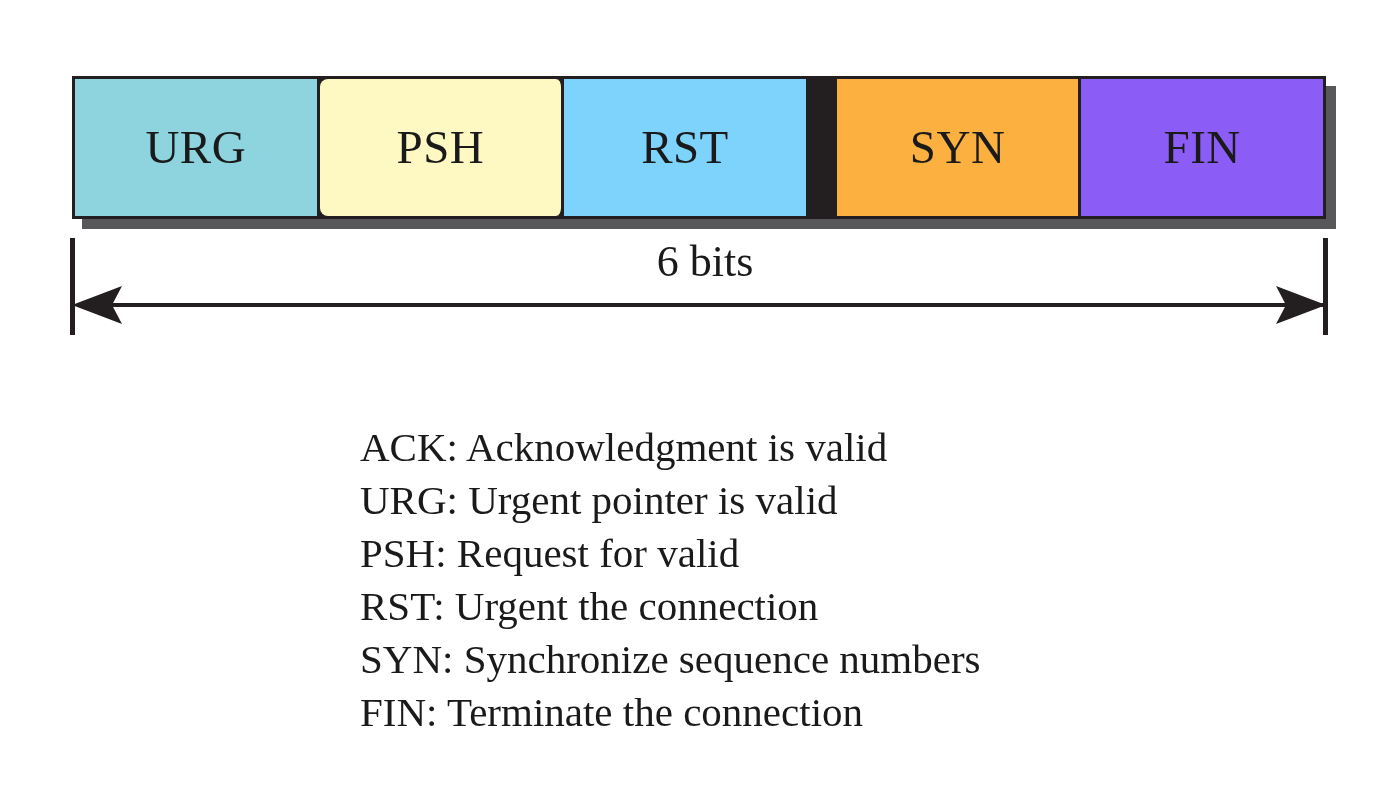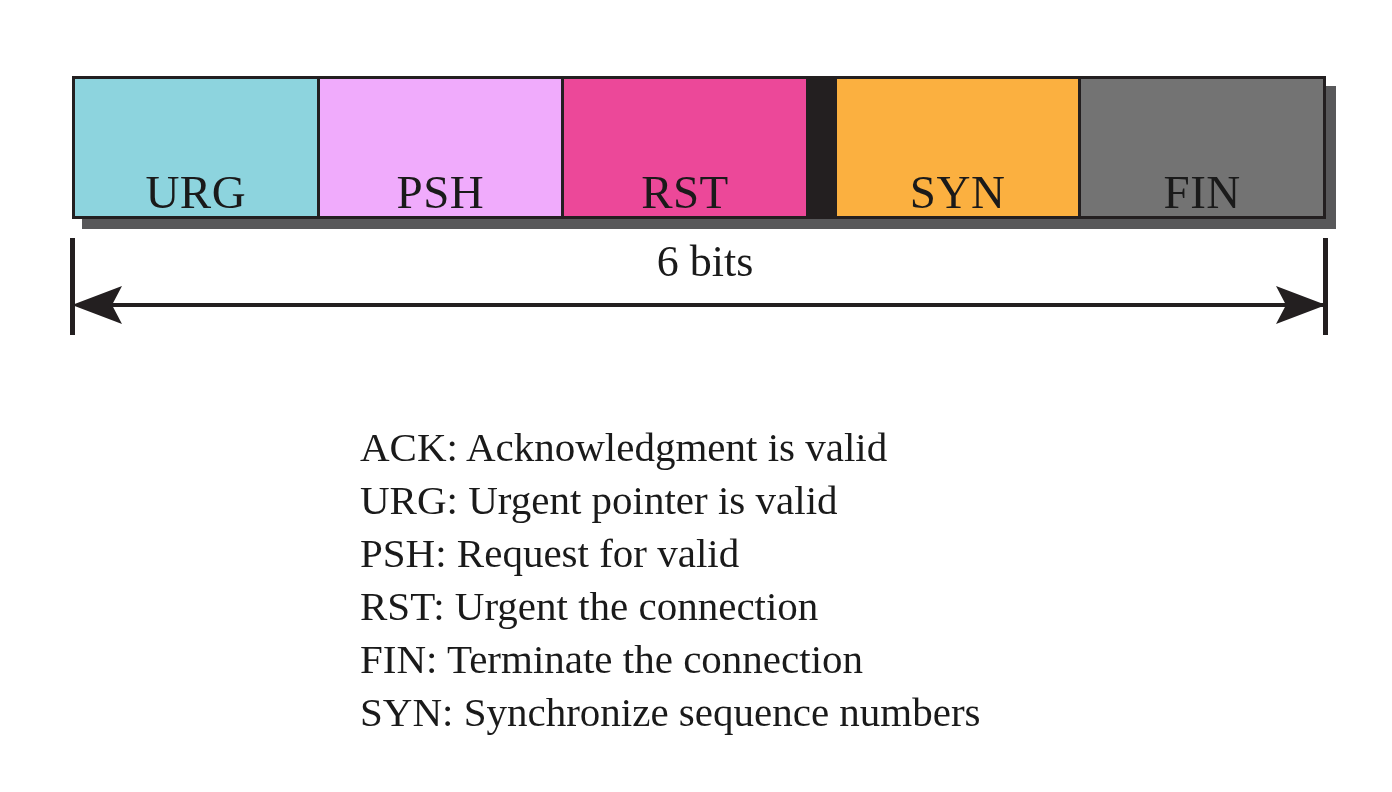--- a/index.html
+++ b/index.html
@@ -39,21 +39,21 @@
     height: 143px;
     display: flex;
     box-sizing: border-box;
     border: 3px solid #231f20;
     background: #231f20;
   }
   .flag-cell {
     flex: 1 1 0;
     position: relative;
     display: flex;
-    align-items: flex-end;
+    align-items: center;
     justify-content: center;
     box-sizing: border-box;
     border-right: 3px solid #231f20;
     overflow: hidden;
   }
   .flag-cell:last-child { border-right: none; }
   .flag-cell .flag-label {
     font-size: 47px;
     color: #1a1a1a;
     letter-spacing: 0.5px;
@@ -104,33 +104,33 @@
 
 <div id="flag-strip-wrap">
   <div id="flag-strip-shadow" style="background: rgb(88, 88, 90);"></div>
   <div id="flag-strip">
 
     <div class="flag-cell" style="background: rgb(141, 212, 222);">
       <span class="flag-label">URG</span>
     </div>
 
 
-    <div class="flag-cell" style="background: #f0abfc;">
+    <div class="flag-cell" style="background: #fef9c3; border-radius: 8px;">
       <span class="flag-label">PSH</span>
     </div>
 
-    <div class="flag-cell" style="background: #ec4899;">
+    <div class="flag-cell" style="background: #7dd3fc;">
       <span class="flag-label">RST</span>
     </div>
 
     <div class="flag-cell" style="background: rgb(251, 176, 64); margin-left: 28px;">
       <span class="flag-label">SYN</span>
     </div>
 
-    <div class="flag-cell" style="background: #737373;">
+    <div class="flag-cell" style="background: #8b5cf6;">
       <span class="flag-label">FIN</span>
     </div>
 
   </div>
 </div>
 
 <div id="dimension-block">
   <div id="dimension-label">6 bits</div>
 
   <svg id="dimension-svg" width="1290" height="110" viewBox="0 0 1290 110">
@@ -145,15 +145,15 @@
 
     <path d="M 1266 73 L 1216 54 L 1226 73 L 1216 92 Z" fill="#231f20"></path>
   </svg>
 </div>
 
 <div id="legend">
   <div class="legend-line">ACK: Acknowledgment is valid</div>
   <div class="legend-line">URG: Urgent pointer is valid</div>
   <div class="legend-line">PSH: Request for valid</div>
   <div class="legend-line">RST: Urgent the connection</div>
+  <div class="legend-line">SYN: Synchronize sequence numbers</div>
   <div class="legend-line">FIN: Terminate the connection</div>
-  <div class="legend-line">SYN: Synchronize sequence numbers</div>
 </div>
 
 </body></html>

